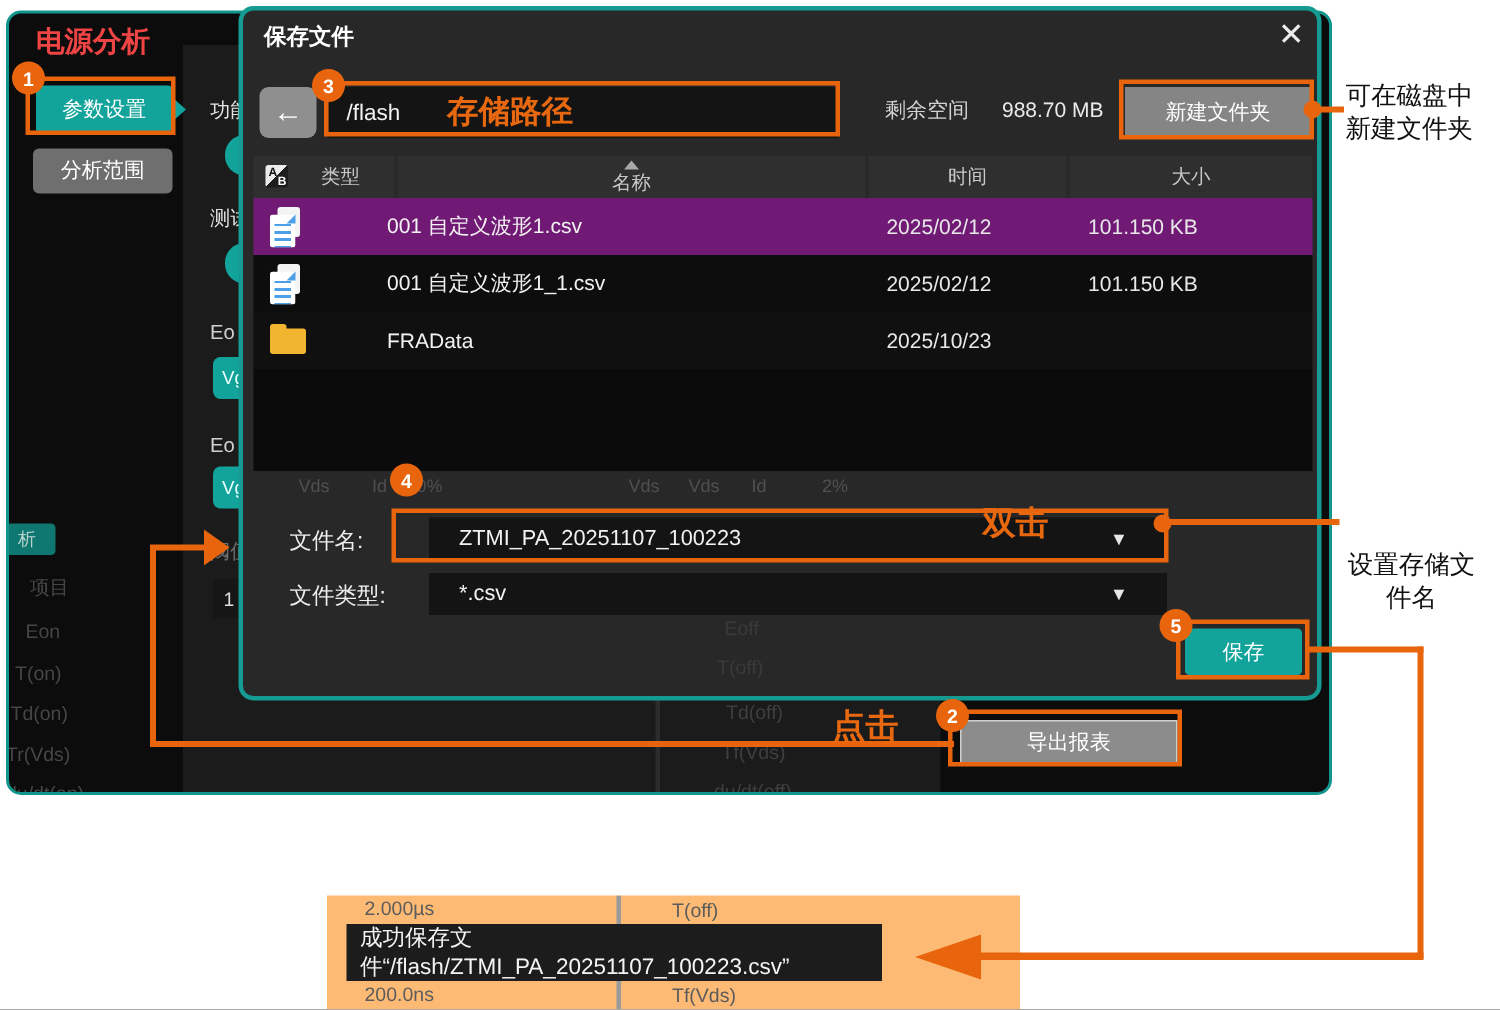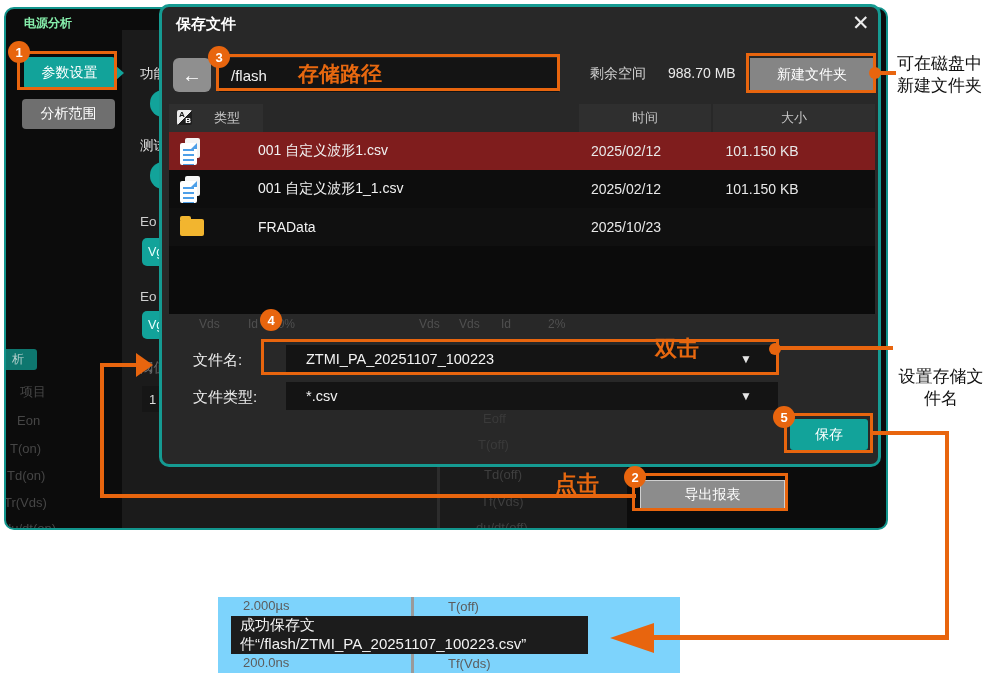--- a/index.html
+++ b/index.html
@@ -3,21 +3,21 @@
 <meta charset="utf-8">
 <style>
   * { margin:0; padding:0; box-sizing:border-box; }
   body { background:#ffffff; font-family:"Liberation Sans","DejaVu Sans",sans-serif; }
   #canvas { position:relative; width:1000px; height:673px; background:#ffffff; overflow:hidden; }
   .abs { position:absolute; }
 
   
   .bg-window { left:4px; top:7px; width:884px; height:523px; background:#0c0c0c;
     border:2px solid #12958d; border-radius:10px; overflow:hidden; z-index:1; }
-  .bg-title { left:18px; top:6px; font-size:12px; font-weight:bold; color:#86efac; }
+  .bg-title { left:18px; top:6px; font-size:19px; font-weight:bold; color:#ef4444; }
   .dim-close { left:756px; top:3px; font-size:19px; color:#4a4a4a; }
   .mid-panel { left:116px; top:21px; width:505px; height:502px; background:#1b1b1b; }
   .mid-sep { left:431px; top:391px; width:3px; height:132px; background:#2c2c2c; }
 
   .side-btn { left:16px; width:93px; height:30px; background:#6f6f6f; border-radius:4px;
     color:#fff; font-size:14px; display:flex; align-items:center; justify-content:center; }
   .side-btn.active { left:18px; width:91px; height:32px; background:#12a39a; border-radius:3px; }
   .side-btn.active::after { content:""; position:absolute; right:-9px; top:8px; width:0; height:0;
     border-top:8px solid transparent; border-bottom:8px solid transparent; border-left:9px solid #12a39a; }
 
@@ -81,21 +81,21 @@
 
   .fld-label { color:#eeeeee; font-size:15px; }
   .input-box { background:#141414; color:#f2f2f2; font-size:14.5px;
     display:flex; align-items:center; padding-left:20px; }
   .dd-caret { color:#e6e6e6; font-size:12px; }
   .save-btn { left:628px; top:412px; width:78px; height:31px; background:#12a39a; border-radius:3px;
     color:#ffffff; font-size:14px; display:flex; align-items:center; justify-content:center; }
   .dlg-ghost { color:#3a3a3a; font-size:13px; }
 
   
-  .toast { left:218px; top:597px; width:462px; height:76px; background:#7dd3fc; overflow:hidden; z-index:5; }
+  .toast { left:218px; top:597px; width:462px; height:76px; background:#fdba74; overflow:hidden; z-index:5; }
   .toast-sep { left:193px; width:3px; background:#9a9a9a; }
   .toast-ghost { color:#5c5c5c; font-size:13px; }
   .toast-box { left:13px; top:19px; width:357px; height:38px; background:#1c1c1c;
     display:flex; align-items:center; padding-left:9px; color:#f4f4f4; font-size:15px; }
   .ann-box { border:3px solid #e8650e; z-index:30; }
   .badge { width:22px; height:22px; border-radius:50%; background:#e8650e; color:#ffffff;
     font-size:13px; font-weight:bold; display:flex; align-items:center; justify-content:center; z-index:40; }
   .ann-word { color:#e8680f; font-weight:bold; z-index:35; }
   .note { color:#101010; font-size:17px; line-height:22px; z-index:35; }
   .oline { background:#e8650e; z-index:25; }
@@ -168,28 +168,32 @@
       <span>新建文件夹</span>
     </div>
 
     <div class="abs hdr-cell" style="left:7px; width:94px;">
       <span class="ab-icon">
           <span class="a">A</span>
           <span class="b">B</span>
         </span>
       <span style="margin-left:22px;">类型</span>
     </div>
+    <div class="abs hdr-cell" style="left:103px; width:312px;">
+      <span class="caret-up"></span>
+      <span style="margin-top:7px;">名称</span>
+    </div>
     <div class="abs hdr-cell" style="left:417px; width:132px;">
       <span>时间</span>
     </div>
     <div class="abs hdr-cell" style="left:551px; width:162px;">
       <span>大小</span>
     </div>
 
-    <div class="abs file-row" style="top:125px; background:#7f1d1d;">
+    <div class="abs file-row" style="top:125px; background:#701a75;">
       <span class="csv-icon">
           <span class="sheet-back"></span>
           <span class="sheet-front"></span>
           <span class="fold"></span>
         </span>
       <span class="row-name">001 自定义波形1.csv</span>
       <span class="row-time">2025/02/12</span>
       <span class="row-size">101.150 KB</span>
     </div>
     <div class="abs file-row" style="top:163px; background:#0d0d0d;">

